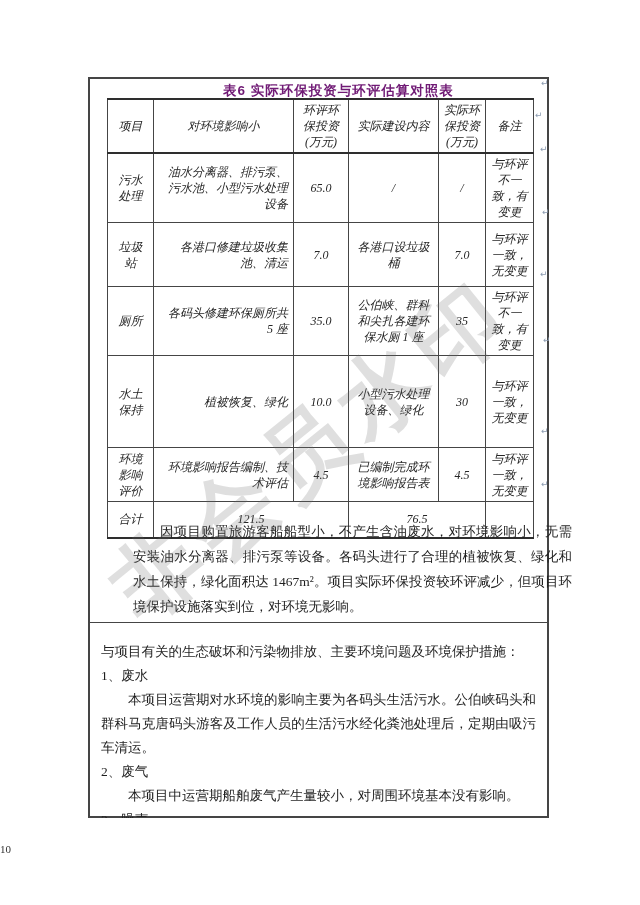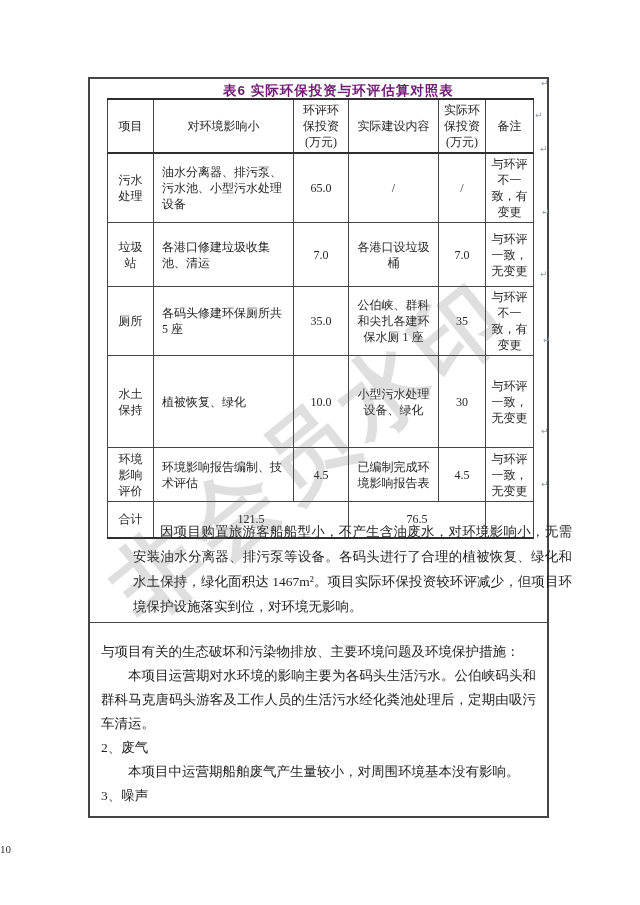--- a/index.html
+++ b/index.html
@@ -23,24 +23,24 @@
     font-size:13.5px; color:#701a75; letter-spacing:1px;margin-left:20px;
   }
   table.cmp {
     position:absolute; left:17px; top:19px; width:426px;
     border-collapse:collapse; table-layout:fixed;
     font-size:12px; color:#262626;
     border-top:2px solid #2e2e2e; border-bottom:2px solid #2e2e2e;
   }
   table.cmp td {
     border:1px solid #454545; text-align:center; vertical-align:middle;
-    padding:2px 5px; line-height:16px; overflow:hidden;
+    padding:2px 5px; line-height:16px; overflow:hidden;font-style:italic;
   }
   table.cmp tr.hdr td { border-bottom:2px solid #2e2e2e; }
-  table.cmp td.left { text-align:left; padding-left:8px;margin-top:15px; }
+  table.cmp td.left { text-align:right; padding-left:8px;margin-top:15px; }
   .summary-par {
     position:absolute; left:11px; top:440px; width:439px;
     font-size:13.5px; line-height:25px; text-indent:2em;
     text-align:justify; color:#1f1f1f;margin-left:32px;
   }
   .section-2 {
     position:absolute; left:0; top:545px; width:100%; height:194px;
     padding:16px 11px 0 11px; font-size:13.5px; line-height:24px;
     color:#1f1f1f; overflow:hidden;
   }
@@ -140,20 +140,21 @@
             <td></td>
           </tr>
         </tbody>
       </table>
 
       <div class="summary-par">因项目购置旅游客船船型小，不产生含油废水，对环境影响小，无需安装油水分离器、排污泵等设备。各码头进行了合理的植被恢复、绿化和水土保持，绿化面积达 1467m²。项目实际环保投资较环评减少，但项目环境保护设施落实到位，对环境无影响。</div>
     </div>
 
     <div class="section-2">
       <p>与项目有关的生态破坏和污染物排放、主要环境问题及环境保护措施：</p>
+      <p>1、废水</p>
       <p class="body">本项目运营期对水环境的影响主要为各码头生活污水。公伯峡码头和群科马克唐码头游客及工作人员的生活污水经化粪池处理后，定期由吸污车清运。</p>
       <p>2、废气</p>
       <p class="body">本项目中运营期船舶废气产生量较小，对周围环境基本没有影响。</p>
       <p>3、噪声</p>
 
     </div>
 
   </div>
 
   <span class="pm" style="left:541px; top:78px">↵</span>

